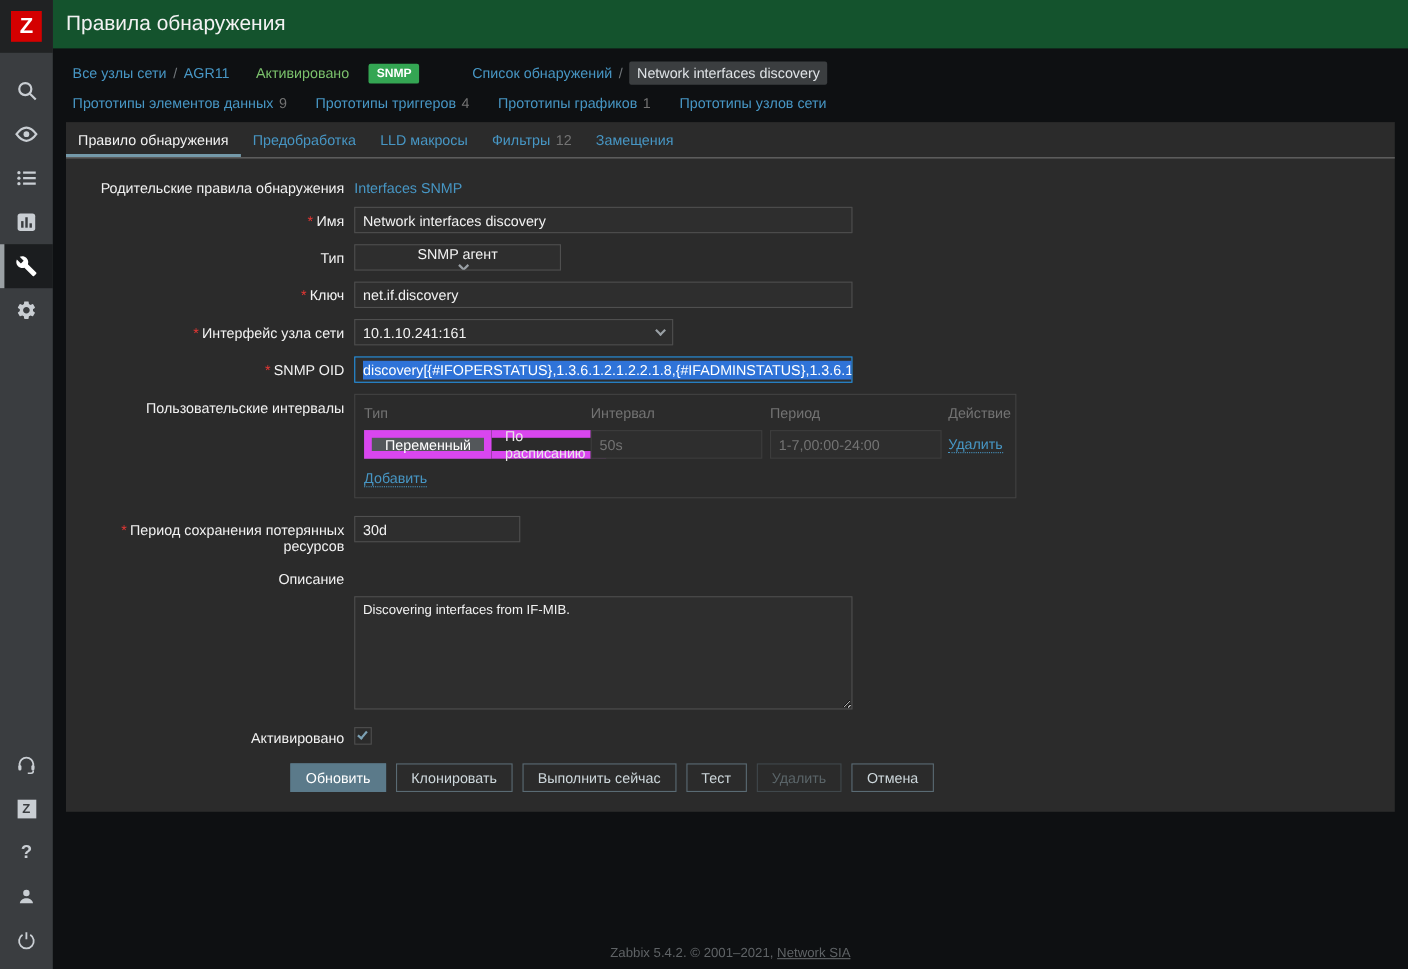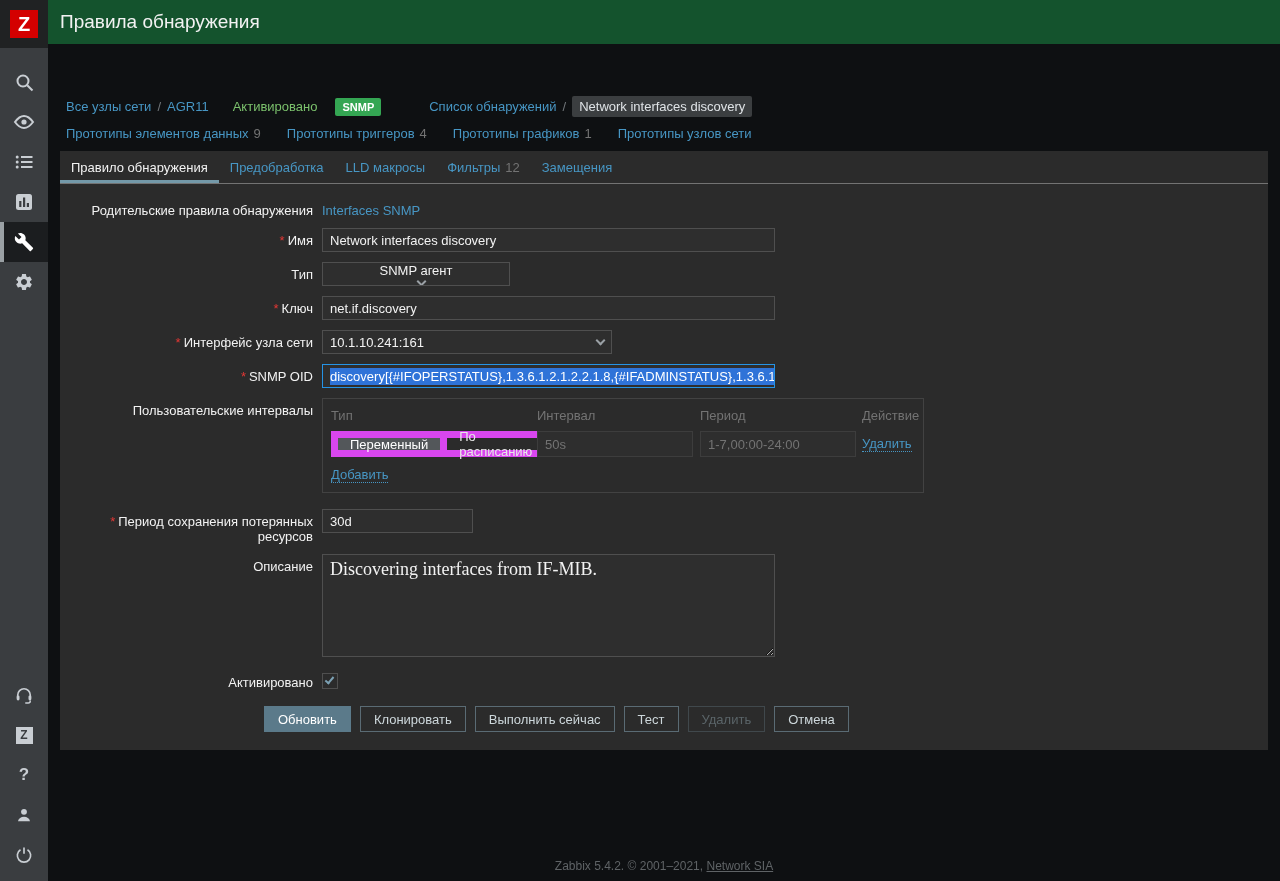--- a/index.html
+++ b/index.html
@@ -31,21 +31,21 @@
   .zbox { width:17px; height:17px; background:#c9ced3; color:#3a3d40;
     font-size:12px; font-weight:bold; line-height:17px; text-align:center; }
 
   
   .main { margin-left:48px; height:881px; position:relative; }
   .titlebar { height:44px; background:#14532d; display:flex; align-items:center;
     padding-left:12px; }
   .page-title { font-size:19px; color:#f2f2f2; font-weight:normal; margin:0; }
 
   .breadcrumbs { padding:12px 18px 0 18px; }
-  .crumb-row { display:flex; align-items:center;margin-top:40px; }
+  .crumb-row { display:flex; align-items:center; }
   .crumb-row + .crumb-row { margin-top:9px; }
   .blue-link { color:#4796c4; cursor:pointer; }
   .sep { color:#72777b; margin:0 6px; }
   .gap { width:24px; }
   .status-enabled { color:#7bc16c; }
   .snmp-badge { background:#34a653; color:#fff; font-size:11px; font-weight:bold;
     padding:3px 7px; border-radius:2px; margin-left:18px; }
   .crumb-current { background:#3b3e40; color:#dfe3e6; padding:3px 7px; border-radius:2px; }
   .count { color:#737373; margin-left:5px; }
   .subnav-item { margin-right:26px; }
@@ -82,22 +82,22 @@
   .seg { display:flex; }
   .seg-btn { height:26px; border:7px solid #d946ef; padding:0 12px; display:flex;
     align-items:center; color:#e8e8e8; cursor:pointer; background:#2b2b2b; }
   .seg-btn.selected { background:#53575a; color:#fff; }
   .seg-btn + .seg-btn { border-left:none; }
   .int-input { width:156px; height:26px; }
   .dotted-link { color:#4796c4; border-bottom:1px dotted #4796c4; cursor:pointer; }
   .add-row { margin-top:10px; }
 
   textarea.desc { width:453px; height:103px; background:#2e2e2e; border:1px solid #4f4f4f;
-    color:#f2f2f2; font-family:Liberation Serif, serif; font-size:18px;
-    padding:4px 7px; resize:both; }
+    color:#f2f2f2; font-family:Liberation Sans, sans-serif; font-size:12px;
+    padding:4px 7px; resize:both;margin-top:28px; }
 
   .checkbox { width:16px; height:16px; background:#2b2b2b; border:1px solid #4f4f4f;
     position:relative; margin-top:3px; cursor:pointer; }
   .checkbox .mark { position:absolute; left:4px; top:1px; width:5px; height:9px;
     border-right:2px solid #7ca1b4; border-bottom:2px solid #7ca1b4; transform:rotate(40deg); }
 
   .btn-row { display:flex; margin-left:196px; margin-top:16px; }
   .btn { height:26px; padding:0 13px; background:transparent; border:1px solid #5a6b74;
     color:#cdd7db; font-size:13px; font-family:"Liberation Sans",sans-serif;
     cursor:pointer; margin-right:9px; }

